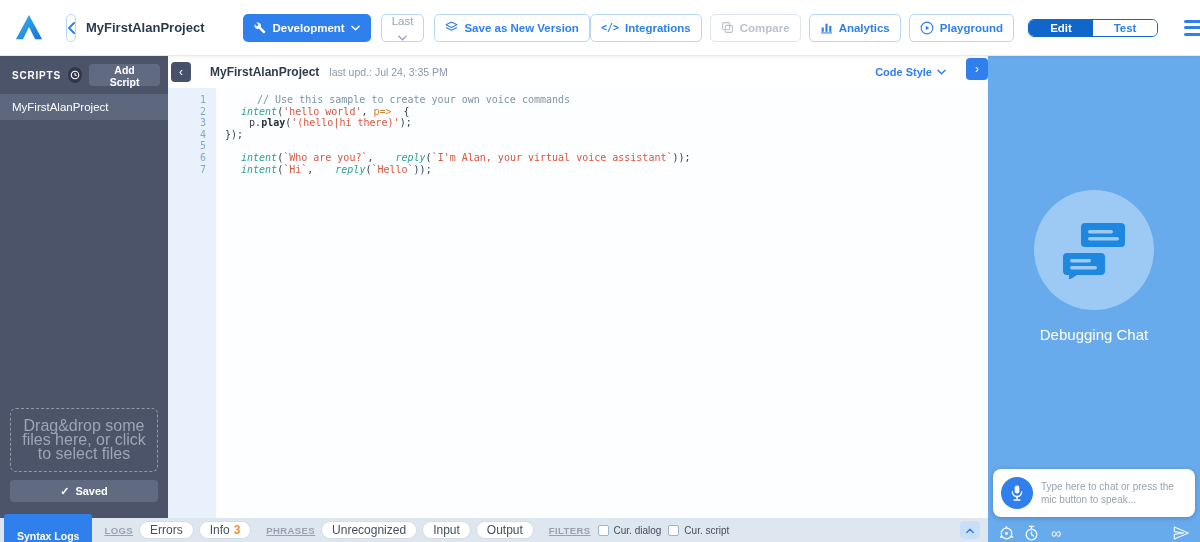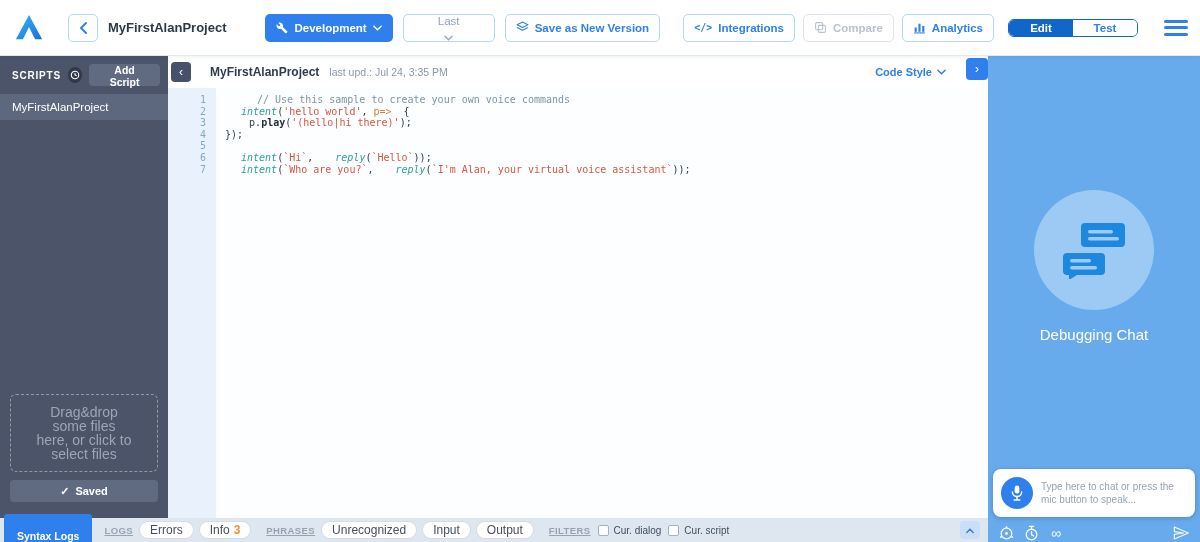--- a/index.html
+++ b/index.html
@@ -43,21 +43,21 @@
     background:var(--sidebar-bg,#4b5468); display:flex; flex-direction:column;
   }
   .sidebar-header { display:flex; align-items:center; gap:7px; padding:8px 8px 8px 12px; }
   .scripts-label { color:#fff; font-size:10px; font-weight:bold; letter-spacing:.8px; }
   .history-badge { width:16px; height:16px; border-radius:50%; background:rgba(15,22,38,.45); display:flex; align-items:center; justify-content:center; }
   .add-script { margin-left:auto; height:22px; background:var(--sidebar-button,#606b82); color:#fff; font-size:10.5px; font-weight:bold; border:none; border-radius:4px; padding:0 12px; cursor:pointer; font-family:inherit; }
   .script-item { height:26px; display:flex; align-items:center; padding-left:12px; color:#fff; font-size:11.5px; cursor:pointer; }
   .script-item.selected { background:var(--sidebar-selected,#5d677e); }
   .dropzone {
     margin:auto 10px 8px; border:1px dashed rgba(255,255,255,.4); border-radius:6px;
-    color:#9ba6b6; font-size:14px; line-height:14px; text-align:center; padding:10px 24px; cursor:pointer;
+    color:#9ba6b6; font-size:16px; line-height:14px; text-align:center; padding:10px 10px; cursor:pointer;
   }
   .saved-btn {
     margin:0 10px 16px; height:22px; background:var(--sidebar-button,#606b82); color:#fff;
     border:none; border-radius:4px; font-size:11px; font-weight:bold;
     display:flex; align-items:center; justify-content:center; gap:6px; cursor:pointer; font-family:inherit;
   }
 
   
   .editor { position:absolute; top:56px; left:168px; width:820px; height:462px; background:#fdfeff; }
   .editor-header { height:32px; display:flex; align-items:center; position:relative; background:#fff; }
@@ -169,20 +169,27 @@
     </button>
     <button class="btn btn-outline">
       <svg width="13" height="13" viewBox="0 0 24 24" fill="#2f80ed">
           <rect x="3" y="12" width="4" height="8"></rect>
           <rect x="10" y="5" width="4" height="15"></rect>
           <rect x="17" y="9" width="4" height="11"></rect>
           <rect x="2" y="21" width="20" height="2"></rect>
         </svg>
       <span>Analytics</span>
     </button>
+    <button class="btn btn-outline">
+      <svg width="14" height="14" viewBox="0 0 24 24">
+          <circle cx="12" cy="12" r="10" fill="none" stroke="#2f80ed" stroke-width="2"></circle>
+          <path d="M10 8 L16 12 L10 16 Z" fill="#2f80ed"></path>
+        </svg>
+      <span>Playground</span>
+    </button>
     <div class="segmented">
       <button class="seg active">Edit</button>
       <button class="seg">Test</button>
     </div>
     <button class="hamburger" aria-label="menu">
       <span></span>
         <span></span>
         <span></span>
     </button>
   </div>
@@ -229,22 +236,22 @@
       <div class="ln">5</div>
       <div class="ln">6</div>
       <div class="ln">7</div>
     </div>
   <div class="code-area">
       <div class="code-line"><span class="tok-comment">// Use this sample to create your own voice commands</span></div>
       <div class="code-line"><span class="tok-keyword">intent</span><span class="tok-plain">(</span><span class="tok-string">'hello world'</span><span class="tok-plain">, </span><span class="tok-param">p=&gt;</span><span class="tok-plain">  {</span></div>
       <div class="code-line"><span class="tok-plain">    p.</span><span class="tok-method">play</span><span class="tok-plain">(</span><span class="tok-string">'(hello|hi there)'</span><span class="tok-plain">);</span></div>
       <div class="code-line"><span class="tok-plain">});</span></div>
       <div class="code-line">&nbsp;</div>
+      <div class="code-line"><span class="tok-keyword">intent</span><span class="tok-plain">(</span><span class="tok-string">`Who are you?`</span><span class="tok-plain">, </span><span class="tok-keyword">reply</span><span class="tok-plain">(</span><span class="tok-string">`I'm Alan, your virtual voice assistant`</span><span class="tok-plain">));</span></div>
       <div class="code-line"><span class="tok-keyword">intent</span><span class="tok-plain">(</span><span class="tok-string">`Hi`</span><span class="tok-plain">, </span><span class="tok-keyword">reply</span><span class="tok-plain">(</span><span class="tok-string">`Hello`</span><span class="tok-plain">));</span></div>
-      <div class="code-line"><span class="tok-keyword">intent</span><span class="tok-plain">(</span><span class="tok-string">`Who are you?`</span><span class="tok-plain">, </span><span class="tok-keyword">reply</span><span class="tok-plain">(</span><span class="tok-string">`I'm Alan, your virtual voice assistant`</span><span class="tok-plain">));</span></div>
     </div>
 </main>
 
 <footer class="bottombar">
   <button class="syntax-pill">Syntax Logs</button>
   <span class="bar-label ml6">LOGS</span>
   <button class="pill">Errors</button>
   <button class="pill">
     <span>Info</span>
     <span class="info-count">3</span>

